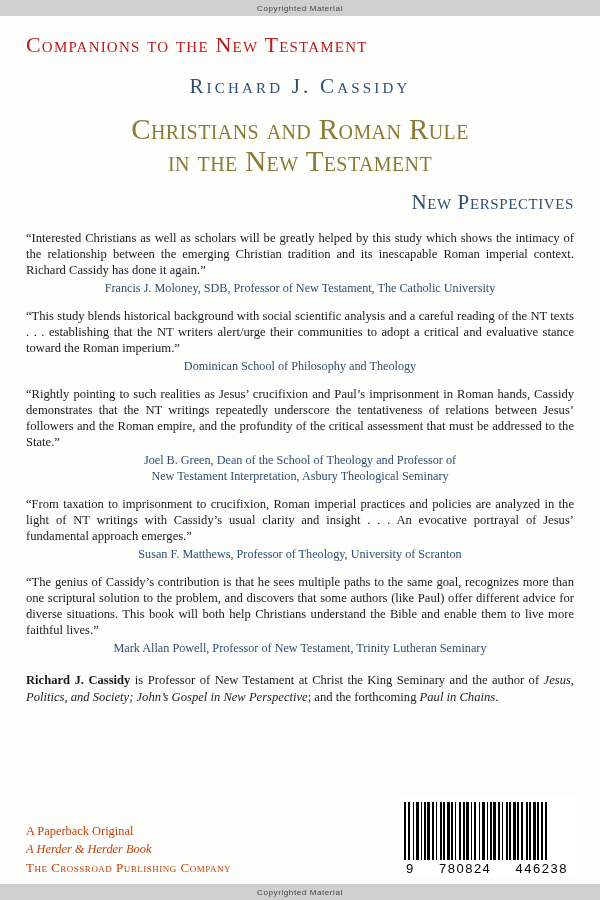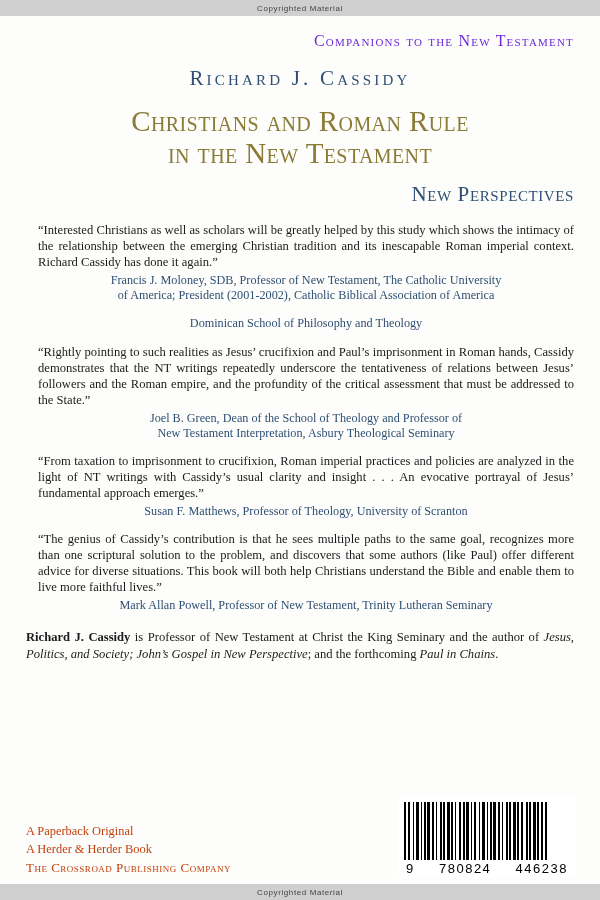--- a/index.html
+++ b/index.html
@@ -42,23 +42,23 @@
     position: absolute;
     top: 16px;
     left: 0;
     right: 0;
     bottom: 16px;
     padding: 12px 26px 0 26px;
     box-sizing: border-box;
   }
 
   .series-title {
-    text-align: right;
-    color: #6d28d9;
-    font-size: 16px;
+    text-align: left;
+    color: #b91c1c;
+    font-size: 22px;
     letter-spacing: 1.2px;
     font-variant: small-caps;
     margin-top: 4px;
     white-space: nowrap;
   }
   .author-name {
     text-align: center;
     color: #2f4f73;
     font-size: 21px;
     letter-spacing: 3.2px;
@@ -78,21 +78,20 @@
     text-align: right;
     color: #2f4f73;
     font-size: 21px;
     font-variant: small-caps;
     letter-spacing: 0.6px;
     margin-top: 12px;
   }
 
   .blurbs {
     margin-top: 16px;
-    margin-left: 12px;
   }
   .blurb {
     margin-bottom: 13px;
   }
   .blurb-text {
     color: #1b1b1b;
     font-size: 12.6px;
     line-height: 1.27;
     text-align: justify;
     margin: 0;
@@ -120,21 +119,21 @@
     position: absolute;
     left: 26px;
     bottom: 22px;
     width: 330px;
   }
   .footer-line {
     color: #c2410c;
     font-size: 12.4px;
     line-height: 1.45;
   }
-  .footer-line.italic { }
+  .footer-line.italic { font-style: italic; }
   .footer-line.caps {
     font-variant: small-caps;
     letter-spacing: 0.5px;
     font-size: 13px;
   }
 
   
   .barcode-box {
     position: absolute;
     right: 24px;
@@ -180,25 +179,25 @@
       <span>in the New Testament</span>
     </div>
     <div class="subtitle">New Perspectives</div>
 
     <div class="blurbs">
 
       <div class="blurb">
         <p class="blurb-text">“Interested Christians as well as scholars will be greatly helped by this study which shows the intimacy of the relationship between the emerging Christian tradition and its inescapable Roman imperial context. Richard Cassidy has done it again.”</p>
         <p class="blurb-attr">
           <span class="ln">Francis J. Moloney, SDB, Professor of New Testament, The Catholic University</span>
-          <span class="ln">of America; President (2001‑2002), Catholic Biblical Association of America</span>
-        </p>
-      </div>
-
-      <div class="blurb">
+        </p>
+      </div>
+
+      <div class="blurb">
+        <p class="blurb-text">“This study blends historical background with social scientific analysis and a careful reading of the NT texts . . . establishing that the NT writers alert/urge their communities to adopt a critical and evaluative stance toward the Roman imperium.”</p>
         <p class="blurb-attr">
           <span class="ln">Dominican School of Philosophy and Theology</span>
         </p>
       </div>
 
       <div class="blurb">
         <p class="blurb-text">“Rightly pointing to such realities as Jesus’ crucifixion and Paul’s imprisonment in Roman hands, Cassidy demonstrates that the NT writings repeatedly underscore the tentativeness of relations between Jesus’ followers and the Roman empire, and the profundity of the critical assessment that must be addressed to the State.”</p>
         <p class="blurb-attr">
           <span class="ln">Joel B. Green, Dean of the School of Theology and Professor of</span>
           <span class="ln">New Testament Interpretation, Asbury Theological Seminary</span>

